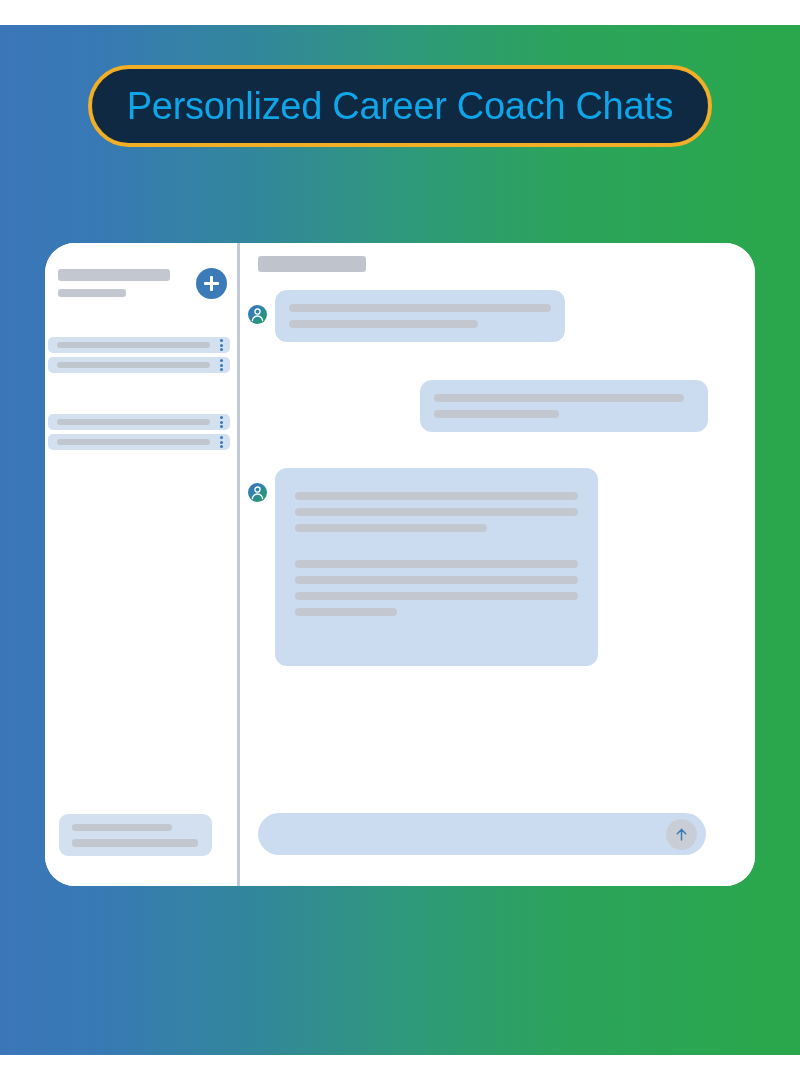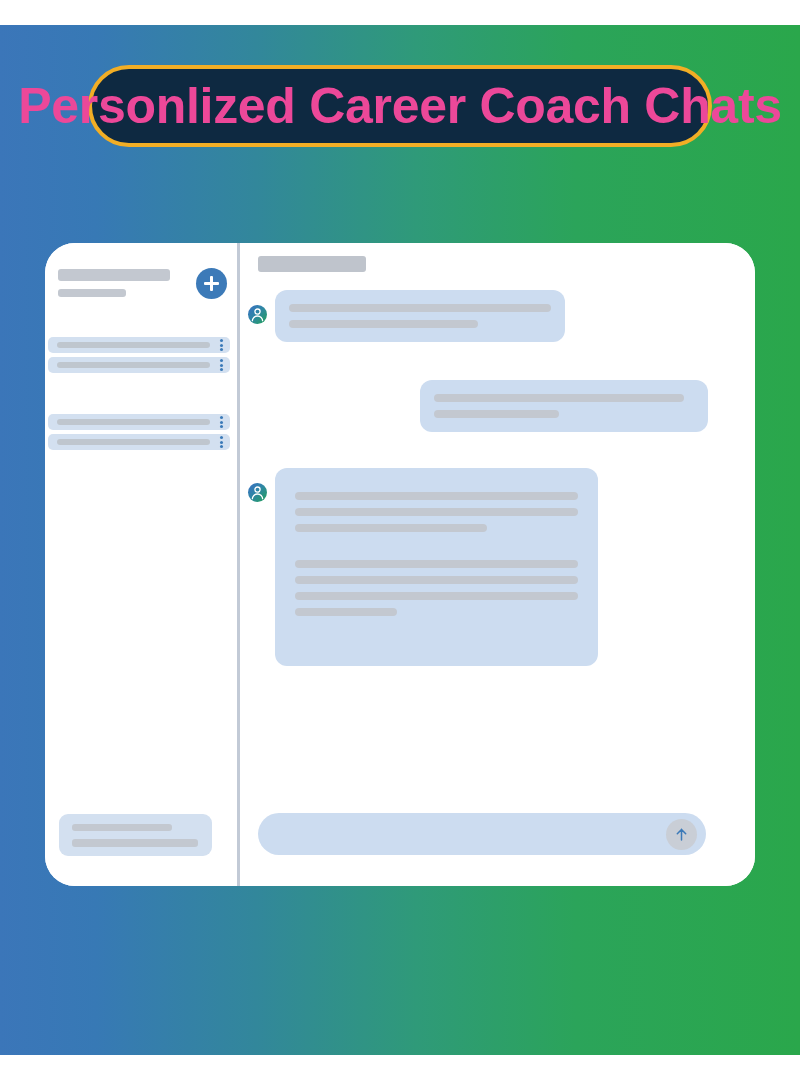--- a/index.html
+++ b/index.html
@@ -39,23 +39,23 @@
     height: 82px;
     box-sizing: border-box;
     background: #0e2941;
     border: 4px solid #f2ae25;
     border-radius: 41px;
     display: flex;
     align-items: center;
     justify-content: center;
   }
   .title-text {
-    color: #ec4899;
-    font-size: 50px;
-    font-weight: bold;
+    color: #0ea5e9;
+    font-size: 38px;
+    font-weight: normal;
     letter-spacing: -0.3px;
     white-space: nowrap;
   }
 
   
   .app-card {
     position: absolute;
     left: 45px;
     top: 243px;
     width: 710px;

